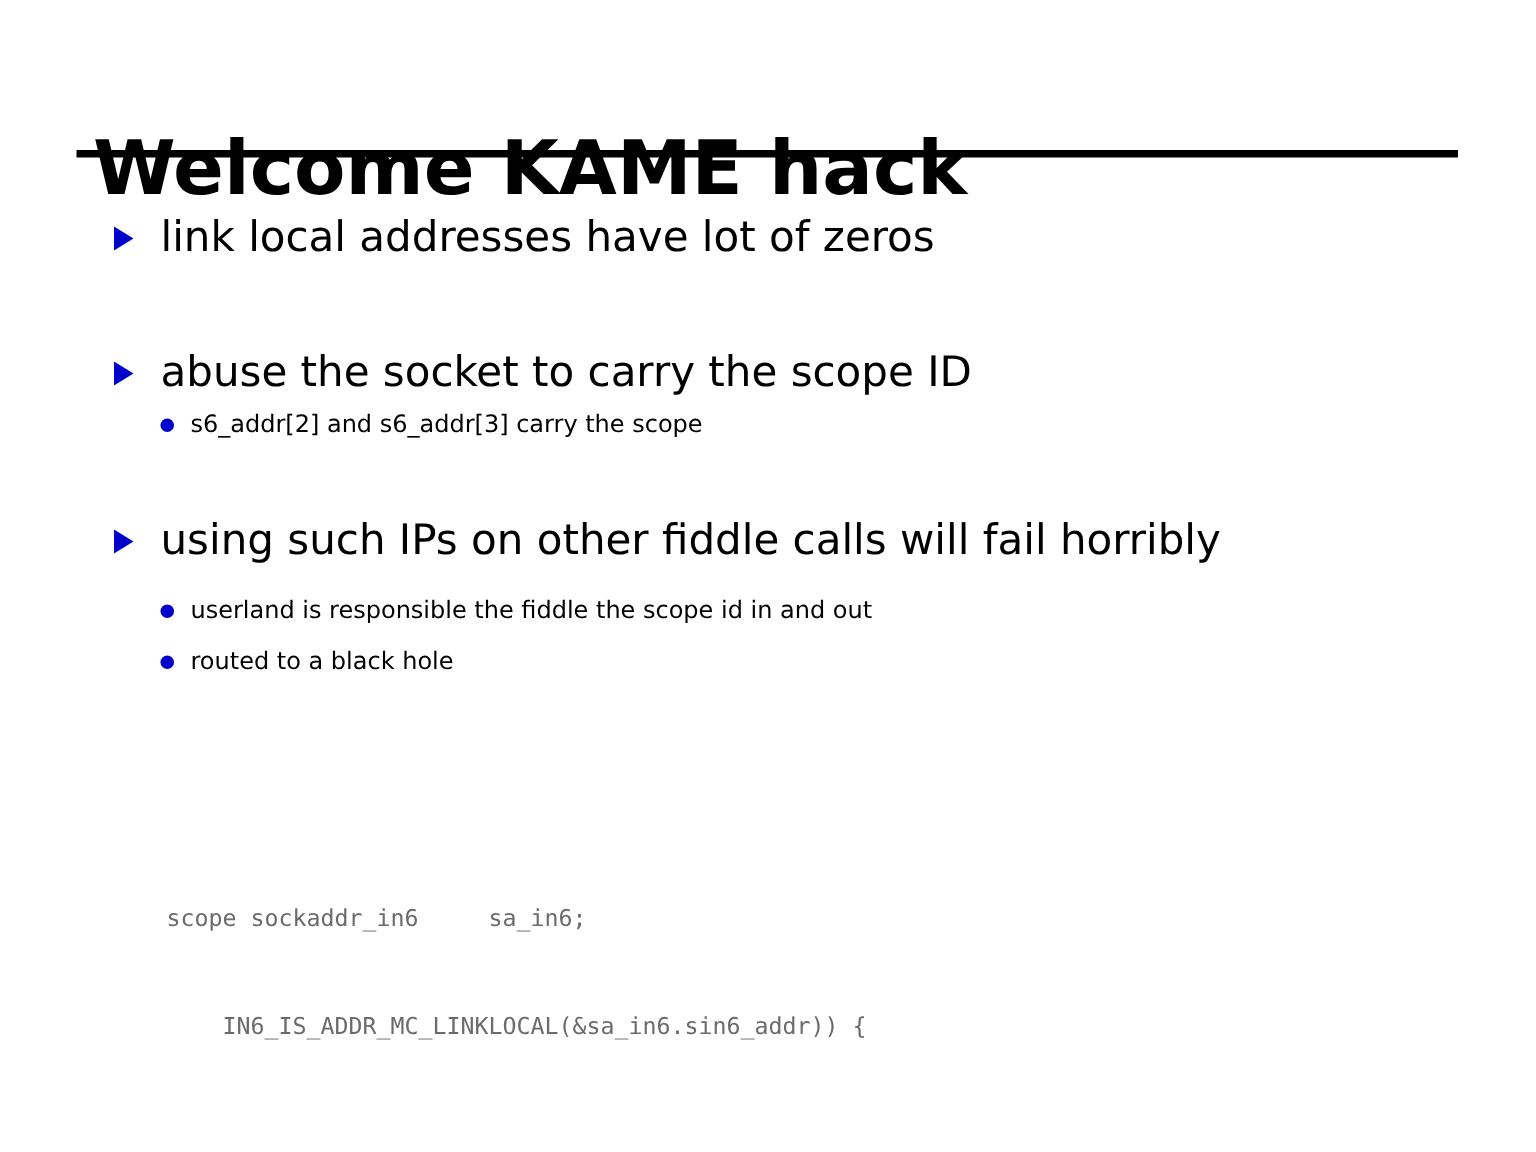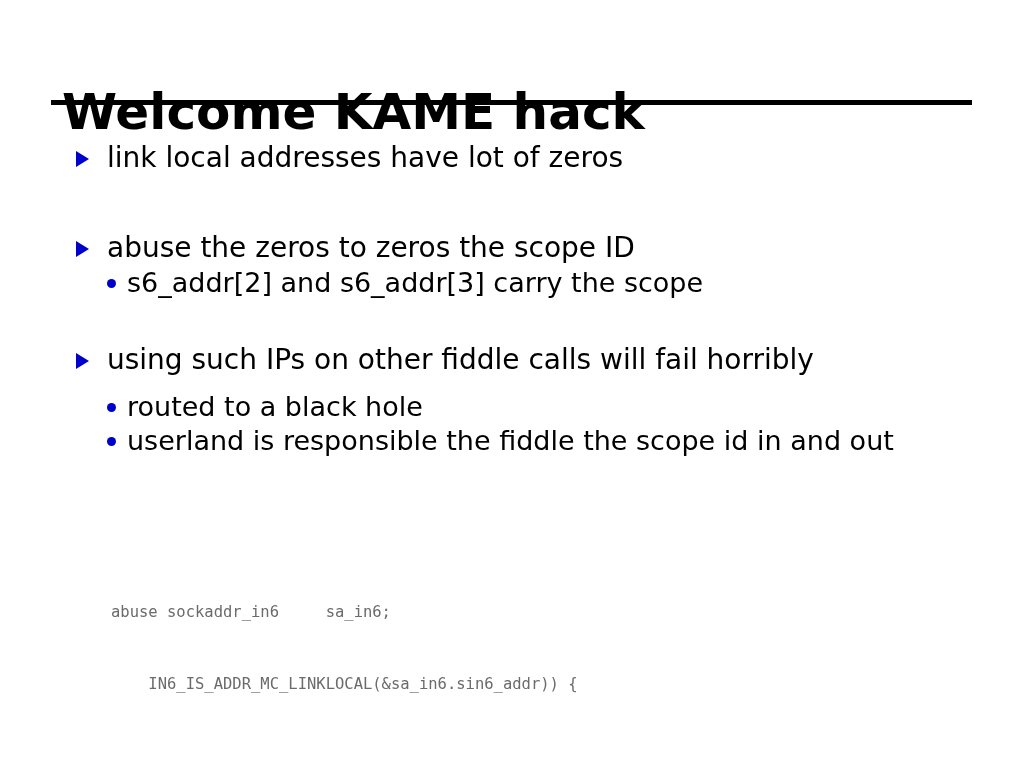--- a/index.html
+++ b/index.html
@@ -71,21 +71,21 @@
   }
   .l1-text {
     display: block;
     max-width: 712px;
   }
 
   .l2 {
     position: relative;
     margin: 0;
     padding-left: 127px;
-    font-size: 27px;
+    font-size: 16px;
     line-height: 34px;
     color: #000000;
   }
   .l2 .marker {
     position: absolute;
     left: 107px;
     top: 13px;
     width: 9px;
     height: 9px;
     border-radius: 50%;
@@ -122,51 +122,51 @@
 
     <div class="l1">
       <span class="marker"></span>
       <span class="l1-text">link local addresses have lot of zeros</span>
     </div>
 
     <div class="gap-lg"></div>
 
     <div class="l1">
       <span class="marker"></span>
-      <span class="l1-text">abuse the zeros to zeros the scope ID</span>
+      <span class="l1-text">abuse the socket to carry the scope ID</span>
     </div>
 
     <div class="l2">
       <span class="marker"></span>
       <span>s6_addr[2] and s6_addr[3] carry the scope</span>
     </div>
 
     <div class="gap-md"></div>
 
     <div class="l1">
       <span class="marker"></span>
       <span class="l1-text">using such IPs on other fiddle calls will fail horribly</span>
     </div>
 
     <div class="gap-sm"></div>
 
     <div class="l2">
       <span class="marker"></span>
-      <span>routed to a black hole</span>
+      <span>userland is responsible the fiddle the scope id in and out</span>
     </div>
 
     <div class="l2">
       <span class="marker"></span>
-      <span>userland is responsible the fiddle the scope id in and out</span>
+      <span>routed to a black hole</span>
     </div>
 
   </div>
 
   <div class="code">
-    <span class="line">abuse sockaddr_in6     sa_in6;</span>
+    <span class="line">scope sockaddr_in6     sa_in6;</span>
     <span class="line">    IN6_IS_ADDR_MC_LINKLOCAL(&amp;sa_in6.sin6_addr)) {</span>
     
     
     
     
     
   </div>
 
 </div>
 

